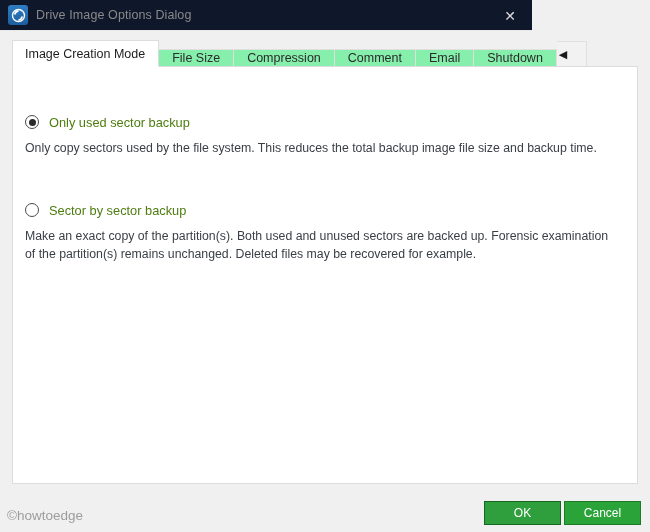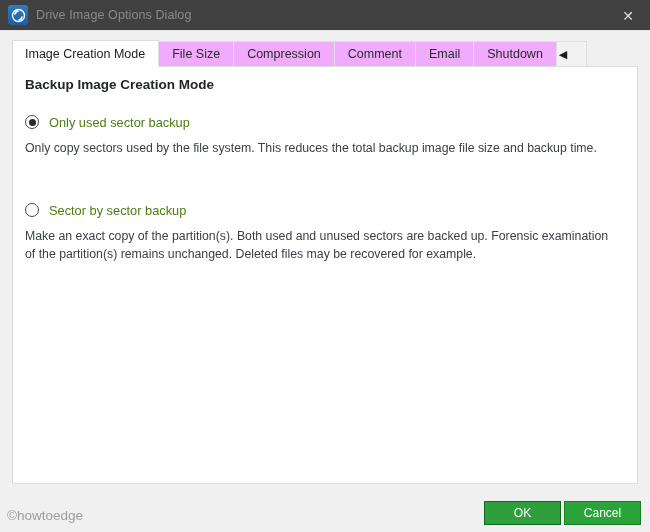--- a/index.html
+++ b/index.html
@@ -19,23 +19,23 @@
     width: 650px;
     height: 532px;
     background: #f0f0f0;
     box-sizing: border-box;
   }
 
   
   .titlebar {
     position: absolute;
     left: 0; top: 0;
-    width: 650px;
+    width: 532px;
     height: 31px;
-    background: #404040;
+    background: #0f172a;
     border-bottom: 1px solid #e8e8e8;
     display: flex;
     align-items: center;
     box-sizing: border-box;
   }
   .app-icon {
     width: 20px;
     height: 20px;
     margin-left: 8px;
     margin-right: 8px;
@@ -71,28 +71,28 @@
     position: absolute;
     left: 12px;
     top: 41px;
     width: 626px;
     height: 26px;
     display: flex;
     align-items: flex-end;
     box-sizing: border-box;
   }
   .tab {
-    height: 26px;
+    height: 18px;
     padding: 0 13px;
     display: flex;
     align-items: center;
     justify-content: center;
     font-size: 12.5px;
     color: #2b2b2b;
-    background: #f0abfc;
+    background: #86efac;
     border: 1px solid #dfdfdf;
     border-left: none;
     box-sizing: border-box;
     white-space: nowrap;
   }
   .tab:first-child { border-left: 1px solid #dfdfdf; padding-left: 12px; }
   .tab.active {
     background: #ffffff;
     border: 1px solid #dcdcdc;
     border-bottom: 1px solid #ffffff;
@@ -257,21 +257,20 @@
       <span>Shutdown</span>
     </div>
     <div class="tab-scroll">
       <span class="arrow">◀</span>
 
     </div>
   </div>
 
   <div class="panel">
 
-    <div class="panel-heading">Backup Image Creation Mode</div>
 
     <div class="option-group opt1">
       <div class="radio-row">
         <span class="radio checked"></span>
         <span class="radio-label">Only used sector backup</span>
       </div>
       <div class="desc">Only copy sectors used by the file system. This reduces the total backup image file size and backup time.</div>
     </div>
 
     <div class="option-group opt2">

